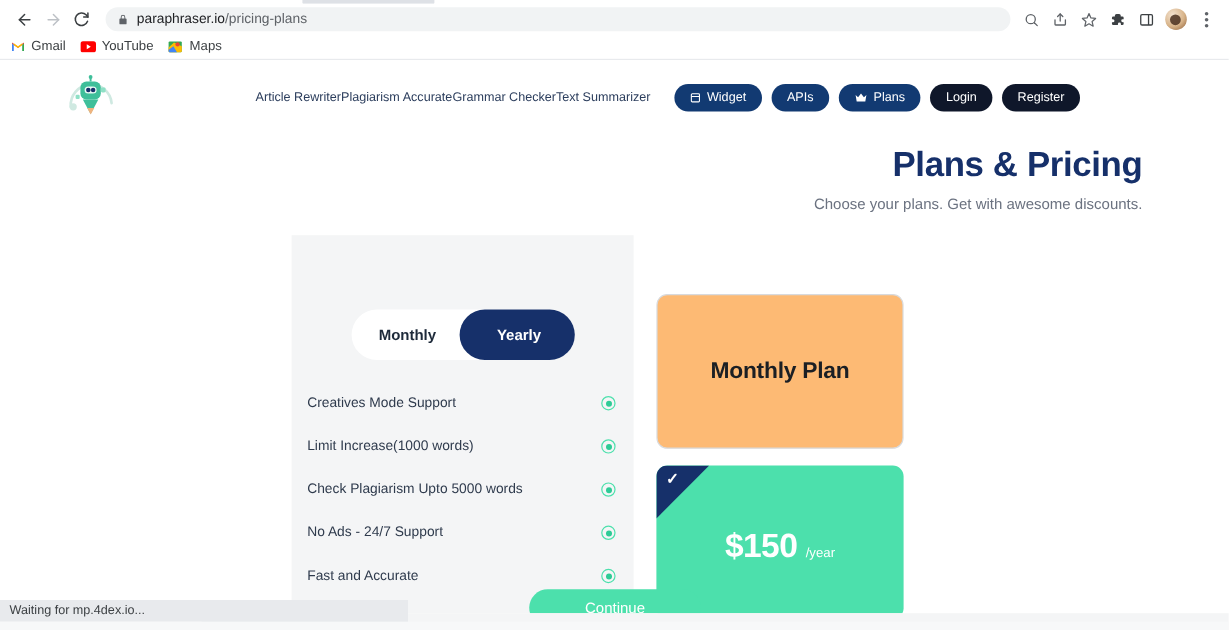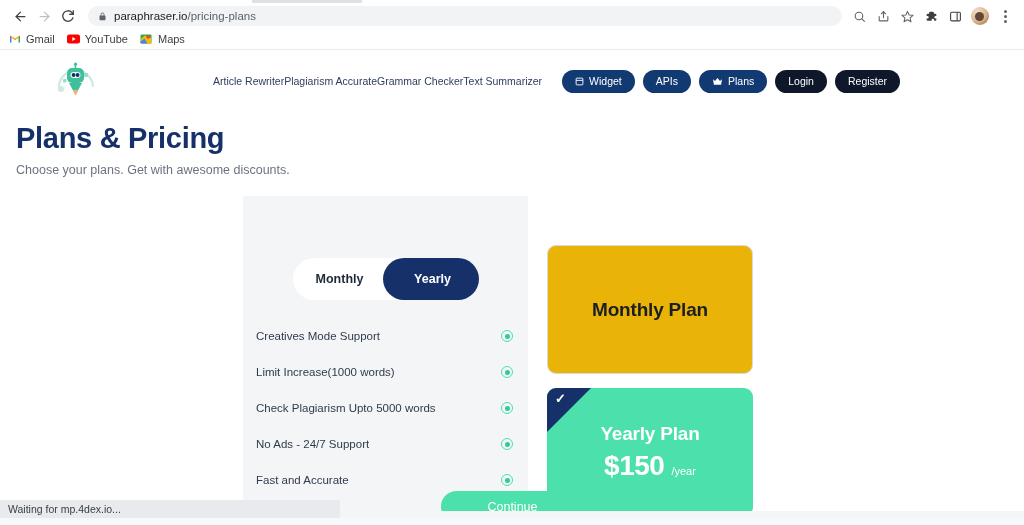--- a/index.html
+++ b/index.html
@@ -89,21 +89,21 @@
   .nav-actions { display:flex; align-items:center; gap:8px; margin-left:20px; }
   .pill {
     height:23px; border-radius:12px; display:flex; align-items:center; gap:5px;
     padding:0 13px; font-size:10.5px; color:#fff; white-space:nowrap;
   }
   .pill.navy { background:#123a72; }
   .pill.green { background:#0f172a; }
   .pill svg { display:block; }
 
   
-  .hero { position:absolute; top:72px; left:0; width:952px; text-align:left;margin-left:16px; }
+  .hero { position:absolute; top:72px; left:0; width:952px; text-align:right; }
   .hero h1 {
     font-size:29px; font-weight:bold; color:#16306a; letter-spacing:-0.3px;
   }
   .hero p { margin-top:8px; font-size:12.5px; color:#6b7280; }
 
   
   .pricing {
     position:absolute; top:146px; left:243px; width:540px; height:320px;
   }
 
@@ -139,21 +139,21 @@
     border:1.5px solid #4ce0ac; display:flex; align-items:center; justify-content:center;
     flex:none;
   }
   .radio i { width:5px; height:5px; border-radius:50%; background:#2ecb96; display:block; }
 
   
   .plan-card {
     position:absolute; left:304px; width:206px; border-radius:9px;
   }
   .plan-card.monthly {
-    top:49px; height:129px; background:#eab308;
+    top:49px; height:129px; background:#fdba74;
     border:1px solid #d8dadd;
     display:flex; flex-direction:column; align-items:center; justify-content:center;
   }
   .plan-card.yearly {
     top:192px; height:128px; background:#4ce0ac;
     display:flex; flex-direction:column; align-items:center; justify-content:center;
     overflow:hidden;
   }
   .plan-title { font-size:19px; font-weight:bold; color:#1b1f24; letter-spacing:-0.2px; }
   .plan-card.yearly .plan-title { color:#ffffff; }
@@ -421,21 +421,20 @@
         </div>
       </div>
 
       <div class="plan-card monthly">
         <div class="plan-title">Monthly Plan</div>
       </div>
 
       <div class="plan-card yearly">
         <span class="ribbon"></span>
         <span class="ribbon-check">✓</span>
-        <div class="plan-title">Yearly Plan</div>
         <div class="price-row">
           <span class="price">$150</span>
           <span class="period">/year</span>
         </div>
       </div>
     </div>
 
     <button class="continue-btn">Continue</button>
   </div>
 

